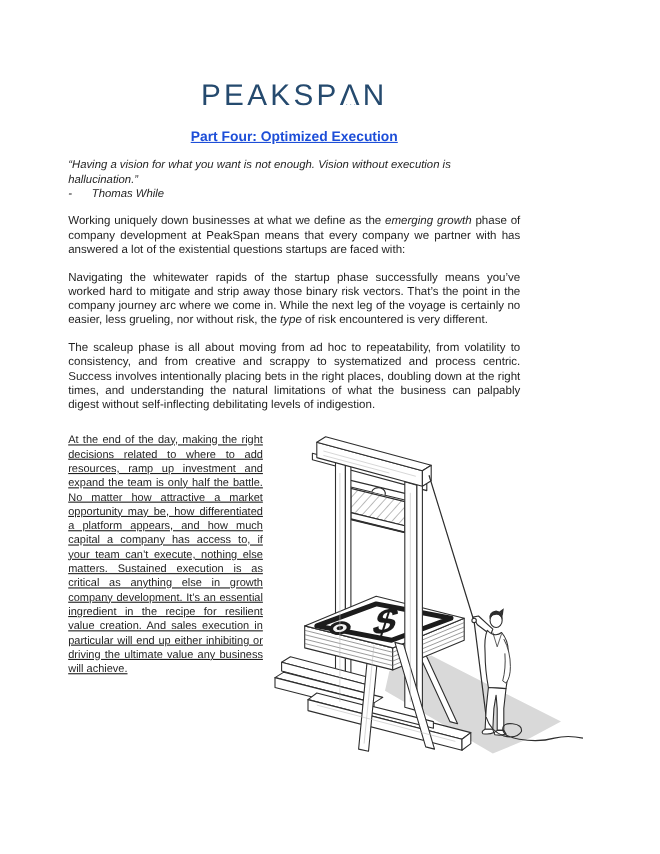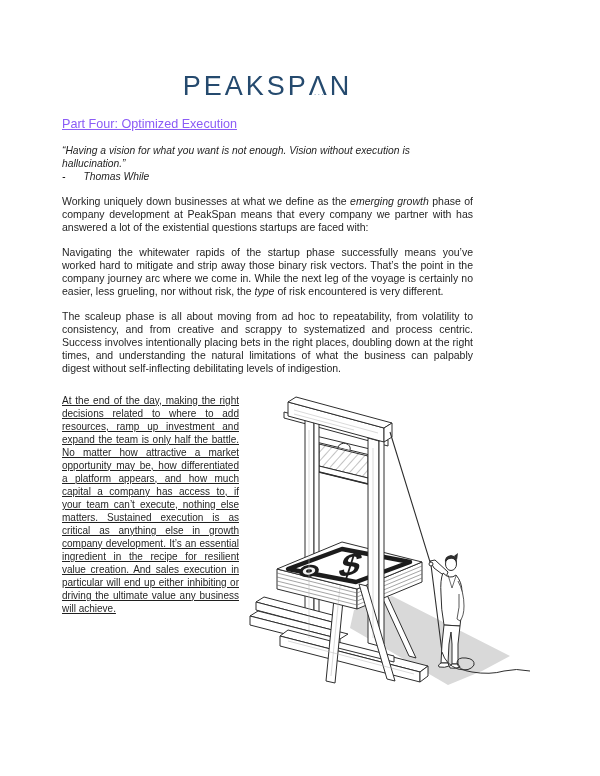--- a/index.html
+++ b/index.html
@@ -4,21 +4,21 @@
 <style>
   html,body{margin:0;padding:0;background:#ffffff;}
   .page{
     width:556px;height:776px;background:#ffffff;position:relative;
     font-family:"Liberation Sans",sans-serif;color:#1f1f1f;
     box-sizing:border-box;padding:24px 83px 0 62px;overflow:hidden;margin-top:48px;
   }
   .logo{text-align:center;font-size:27px;letter-spacing:3px;color:#254A6E;line-height:1.1;font-weight:normal;}
   .logo-a{display:inline-block;position:relative;}
   .logo-dots{position:absolute;left:50%;transform:translateX(-50%);bottom:3px;font-size:8px;letter-spacing:1px;color:#7B98B8;line-height:1;}
-  .heading{margin-top:15px;font-size:12.6px;font-weight:normal;color:#8b5cf6;}
+  .heading{margin-top:15px;text-align:center;font-size:12.6px;font-weight:bold;color:#1d4ed8;}
   .heading span{text-decoration:underline;}
   .quote{margin-top:13px;text-align:left;font-style:italic;font-size:10.3px;line-height:13px;}
   .quote-attr-name{margin-left:18px;}
   .para{margin-top:12px;font-size:10.5px;line-height:13px;text-align:justify;}
   .em-it{font-style:italic;}
   .italic-line{font-style:italic;}
   .columns{display:flex;margin-top:19px;width:506px;}
   .col-text{width:177px;flex:none;font-size:10px;line-height:13px;text-align:justify;text-decoration:underline;}
   .col-art{flex:none;margin-left:3px;}
   .col-art svg{display:block;}

